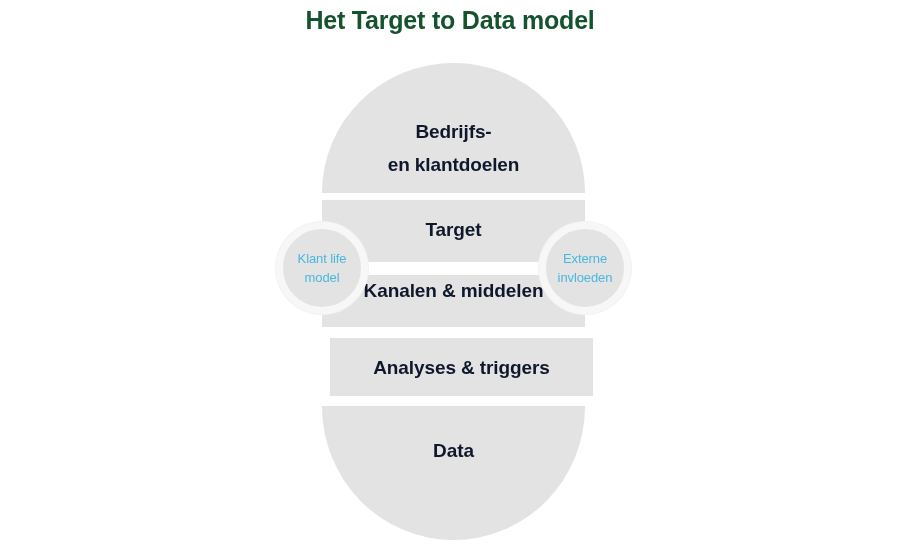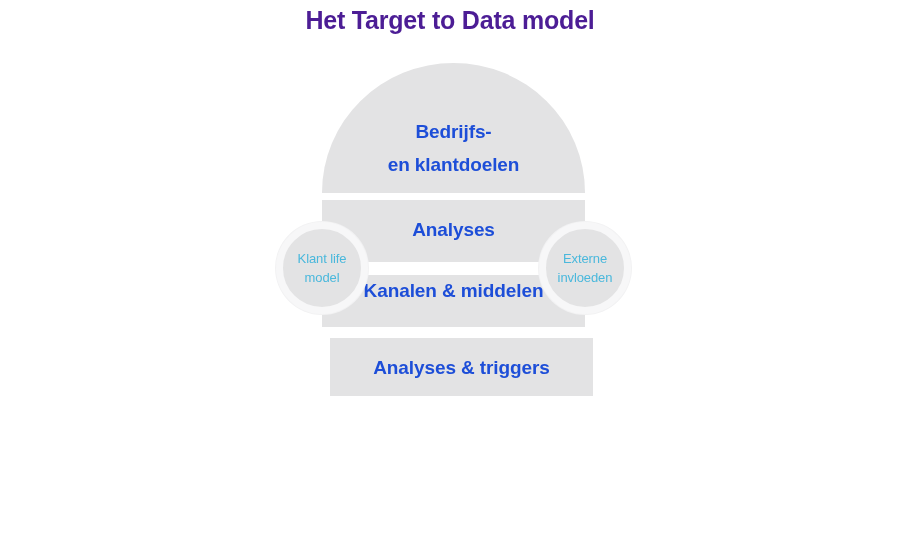--- a/index.html
+++ b/index.html
@@ -23,21 +23,21 @@
 
   
   .page-title {
     position: absolute;
     left: 0;
     top: 3px;
     width: 900px;
     text-align: center;
     font-size: 25px;
     font-weight: bold;
-    color: #4c1d95;
+    color: #14532d;
     letter-spacing: -0.2px;
     line-height: 34px;
     white-space: nowrap;
   }
 
   
   .diagram {
     position: absolute;
     left: 322px;
     top: 63px;
@@ -51,21 +51,21 @@
     width: 263px;
     background: #e3e3e4;
     display: flex;
     flex-direction: column;
     align-items: center;
     justify-content: center;
     box-sizing: border-box;
   }
 
   .seg-label {
-    color: #1d4ed8;
+    color: #0f172a;
     font-size: 19px;
     font-weight: bold;
     line-height: 33px;
     text-align: left;
     white-space: nowrap;
     letter-spacing: -0.1px;
   }
 
   
   .seg-top {
@@ -146,31 +146,34 @@
   <div class="page-title">Het Target to Data model</div>
 
   <div class="diagram">
 
     <div class="seg seg-top">
       <div class="seg-label">Bedrijfs-</div>
       <div class="seg-label">en klantdoelen</div>
     </div>
 
     <div class="seg seg-drivers">
-      <div class="seg-label">Analyses</div>
+      <div class="seg-label">Target</div>
     </div>
 
     <div class="seg seg-kanalen">
       <div class="seg-label">Kanalen &amp; middelen</div>
     </div>
 
     <div class="seg seg-analyses">
       <div class="seg-label">Analyses &amp; triggers</div>
     </div>
 
+    <div class="seg seg-bottom">
+      <div class="seg-label">Data</div>
+    </div>
 
     <div class="bubble bubble-left">
       <div class="bubble-label">
         <span>Klant life</span><br>
         <span>model</span>
       </div>
     </div>
 
     <div class="bubble bubble-right">
       <div class="bubble-label">

